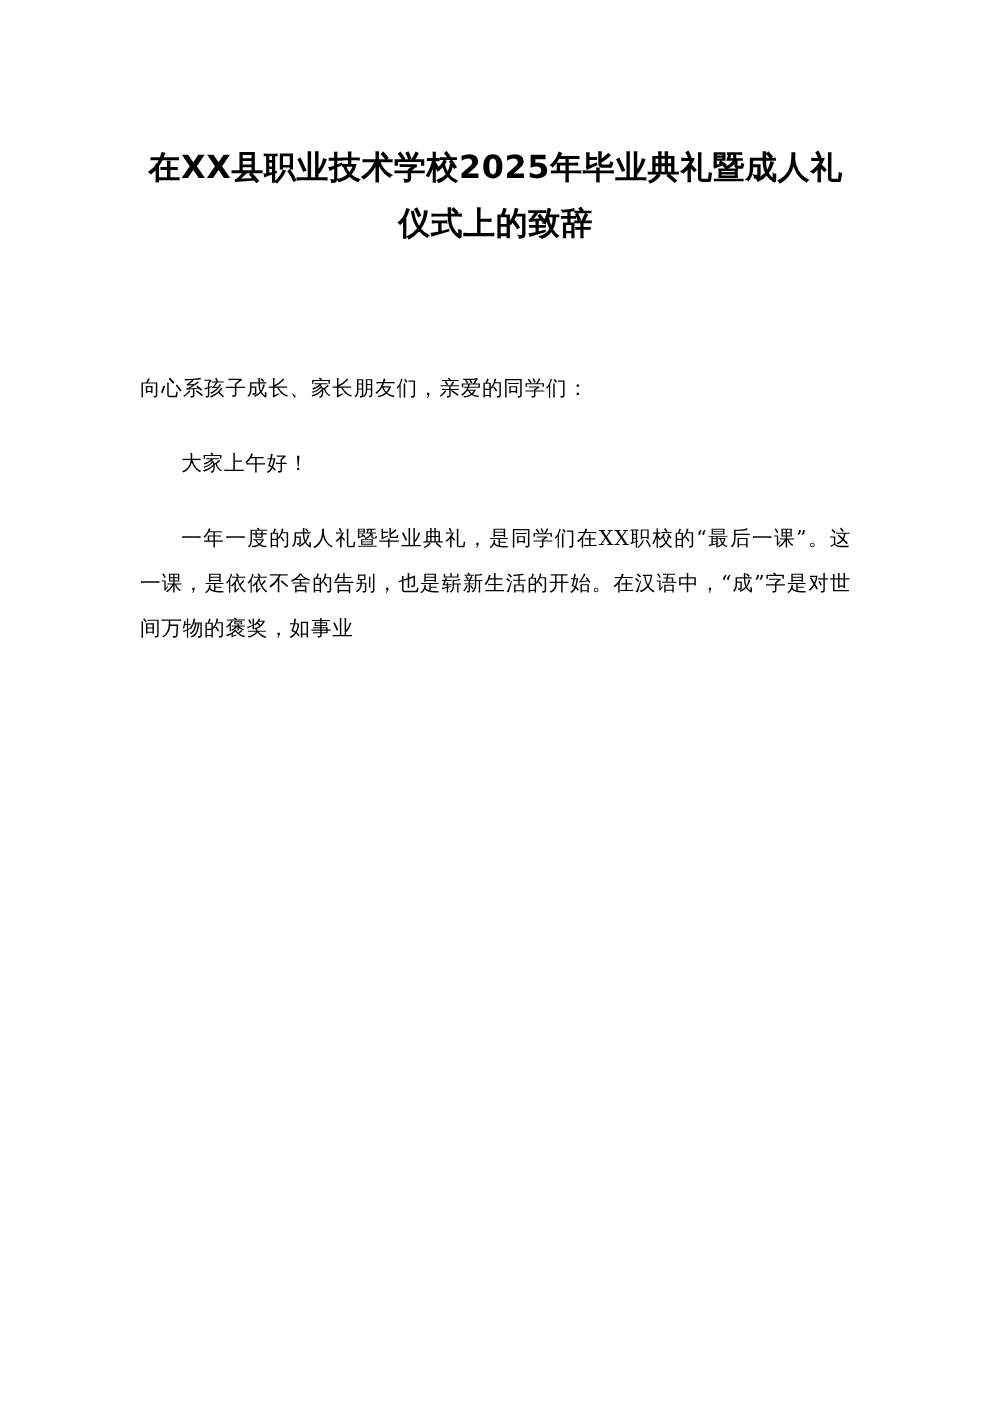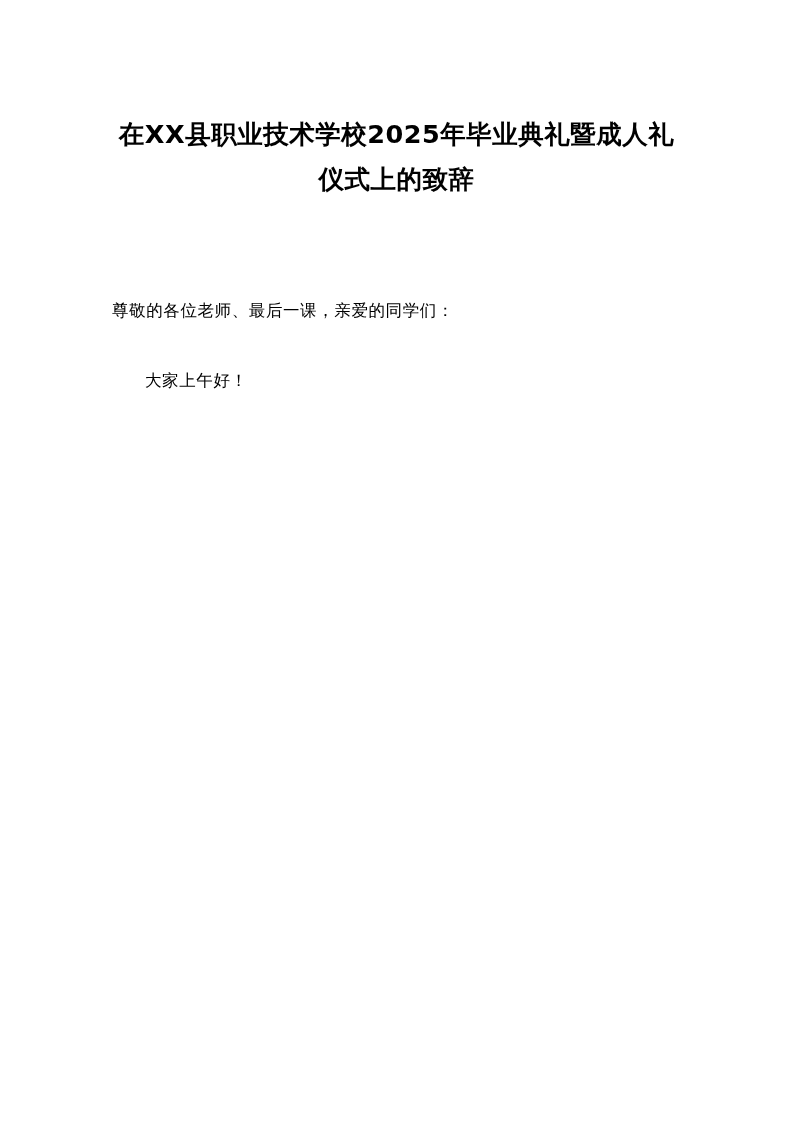--- a/index.html
+++ b/index.html
@@ -42,36 +42,37 @@
     line-height: 2.18;
     letter-spacing: 0.6px;
     margin: 0 0 20px 0;
     text-align: justify;
     text-justify: inter-ideograph;
   }
   p.indent {
     text-indent: 2em;
   }
   p.gap-top {
-    margin-top: 34px;
+    margin-top: 24px;
   }
   .last-para {
     margin-bottom: 0;
   }
 </style>
 </head>
 <body>
 
 <div class="page">
 
   <h1 class="doc-title">在XX县职业技术学校2025年毕业典礼暨成人礼仪式上的致辞</h1>
 
   <div class="body-block">
 
-    <p class="para">尊敬的各位老师、最后一课，亲爱的同学们：</p>
+    <p class="para">向心系孩子成长、家长朋友们，亲爱的同学们：</p>
 
     <p class="para indent gap-top">大家上午好！</p>
 
 
+    <p class="para indent gap-top last-para">一年一度的成人礼暨毕业典礼，是同学们在XX职校的“最后一课”。这一课，是依依不舍的告别，也是崭新生活的开始。在汉语中，“成”字是对世间万物的褒奖，如事业</p>
 
   </div>
 
 </div>
 
 </body></html>

